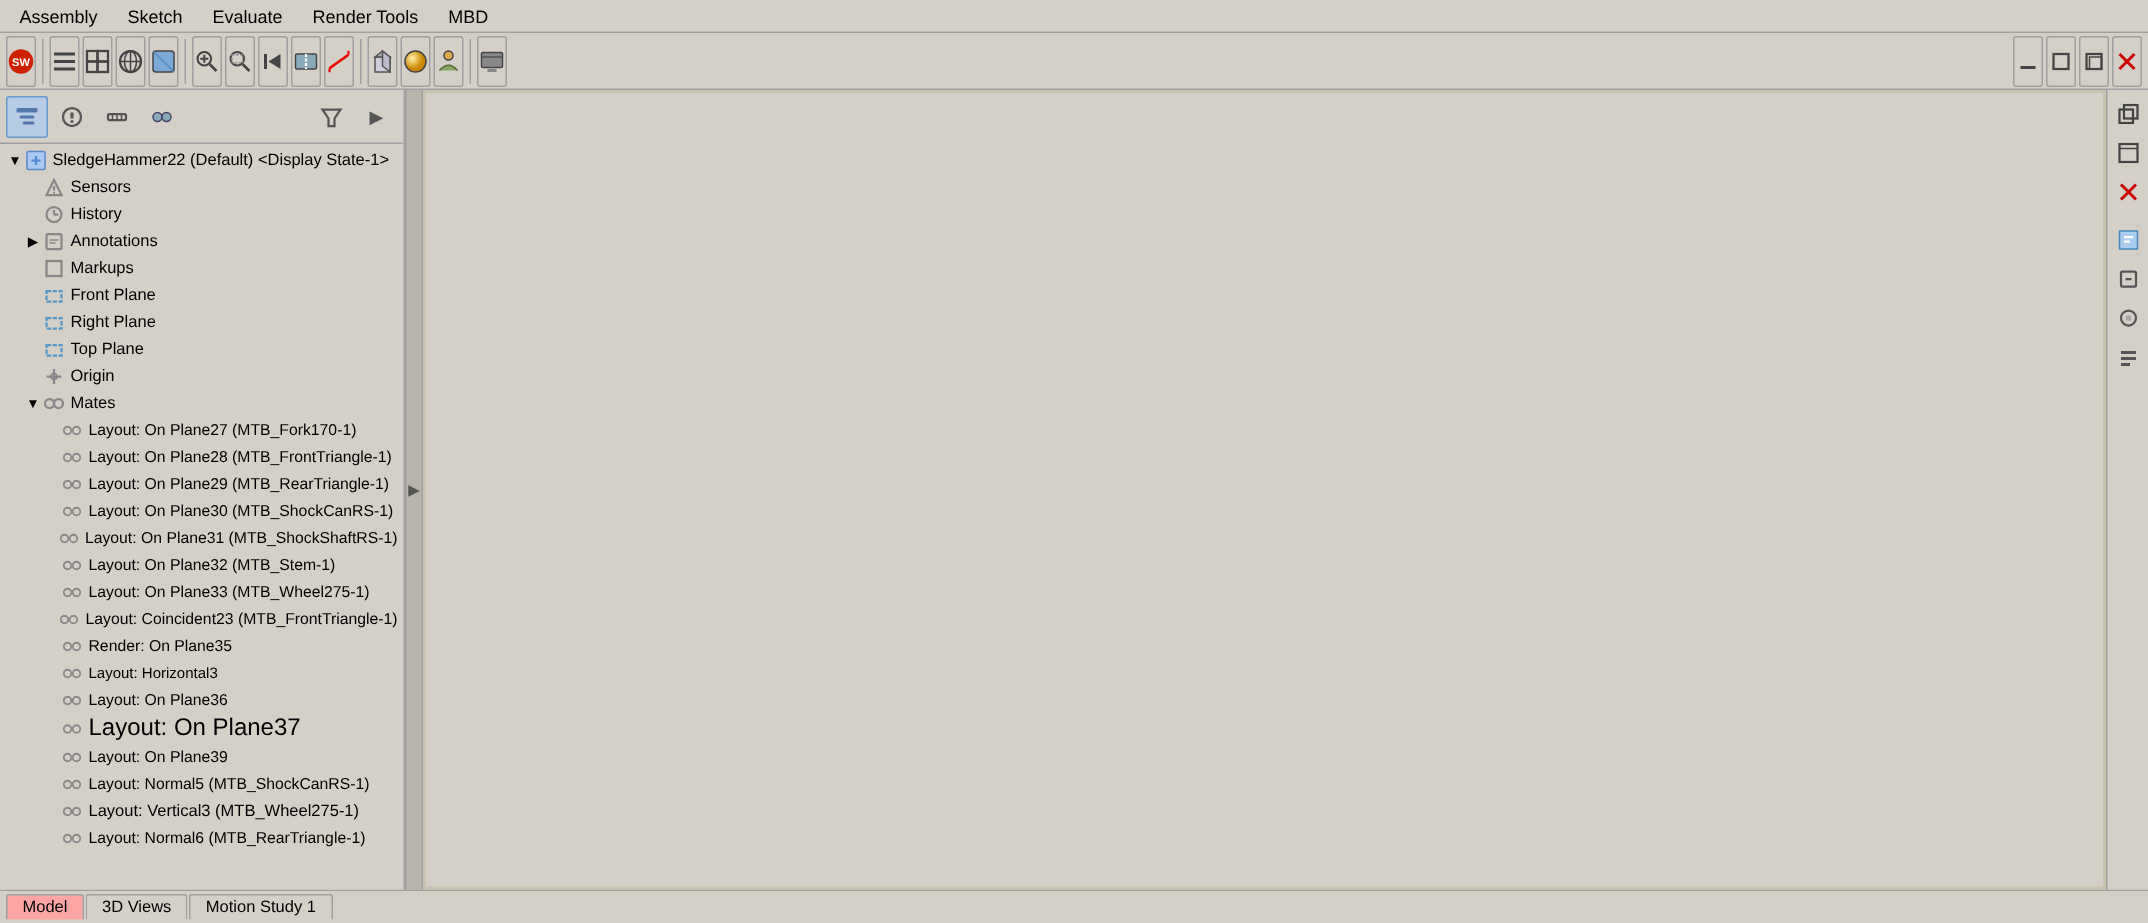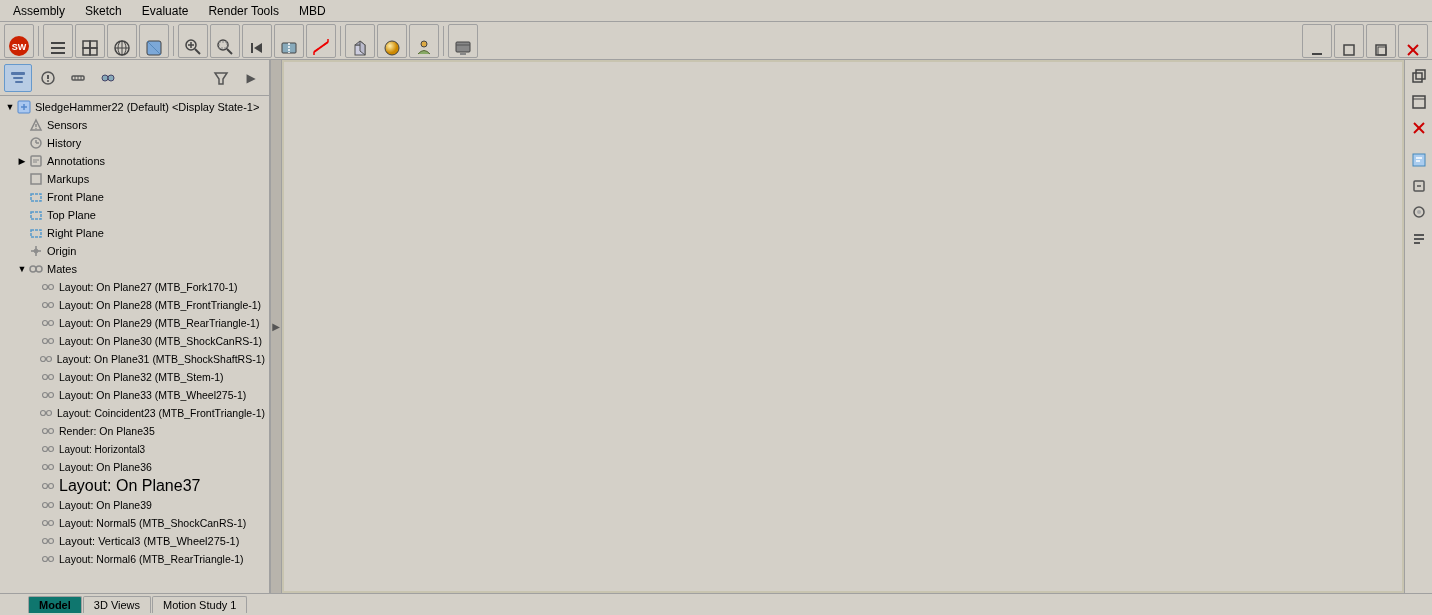--- a/index.html
+++ b/index.html
@@ -26,24 +26,24 @@
     #toolbar-area {
       display: flex;
       align-items: center;
       background: #d4d0c8;
       height: 38px;
       border-bottom: 1px solid #a0a0a0;
       padding: 2px 4px;
       gap: 2px;
     }
     .toolbar-btn {
-      width: 30px; height: 34px;
+      width: 20px; height: 34px;
       background: #d4d0c8;
       border: 1px solid #a0a0a0;
-      display: flex; align-items: flex-end; justify-content: center;
+      display: flex; align-items: center; justify-content: center;
       cursor: pointer; font-size: 16px;
       border-radius: 2px;
     }
     .toolbar-sep { width: 1px; height: 30px; background: #a0a0a0; margin: 0 2px; }
 
     
     #main-layout {
       display: flex;
       height: calc(615px - 60px - 22px);
     }
@@ -174,23 +174,22 @@
     .tab-item {
       padding: 2px 10px;
       font-size: 11px;
       cursor: pointer;
       border: 1px solid #a0a0a0;
       background: #d4d0c8;
       border-bottom: none;
       border-radius: 2px 2px 0 0;
     }
     .tab-item.active {
-      background: #0f766e;
-      font-weight: bold;
-      margin-left: 24px;
+      background: #fca5a5;
+      font-weight: normal;
     }
 
     
     #collapse-handle {
       width: 12px;
       background: #b8b4ac;
       border-left: 1px solid #a0a0a0;
       border-right: 1px solid #a0a0a0;
       display: flex;
       align-items: center;
@@ -481,32 +480,32 @@
       </div>
 
       <div class="tree-item">
         <span class="tree-indent" style="width:12px"></span>
         <span class="tree-arrow" style="visibility:hidden">▶</span>
         <span class="tree-icon">
           <svg width="14" height="14" viewBox="0 0 14 14">
               <rect x="2" y="4" width="10" height="7" fill="none" stroke="#5599cc" stroke-width="1.5" stroke-dasharray="3,1"></rect>
             </svg>
         </span>
-        <span class="tree-label">Top Plane</span>
+        <span class="tree-label">Right Plane</span>
       </div>
 
       <div class="tree-item">
         <span class="tree-indent" style="width:12px"></span>
         <span class="tree-arrow" style="visibility:hidden">▶</span>
         <span class="tree-icon">
           <svg width="14" height="14" viewBox="0 0 14 14">
               <rect x="2" y="4" width="10" height="7" fill="none" stroke="#5599cc" stroke-width="1.5" stroke-dasharray="3,1"></rect>
             </svg>
         </span>
-        <span class="tree-label">Right Plane</span>
+        <span class="tree-label">Top Plane</span>
       </div>
 
       <div class="tree-item">
         <span class="tree-indent" style="width:12px"></span>
         <span class="tree-arrow" style="visibility:hidden">▶</span>
         <span class="tree-icon">
           <svg width="14" height="14" viewBox="0 0 14 14">
               <line x1="7" y1="2" x2="7" y2="12" stroke="#888" stroke-width="1.5"></line>
               <line x1="2" y1="7" x2="12" y2="7" stroke="#888" stroke-width="1.5"></line>
               <circle cx="7" cy="7" r="2" fill="none" stroke="#888" stroke-width="1"></circle>

